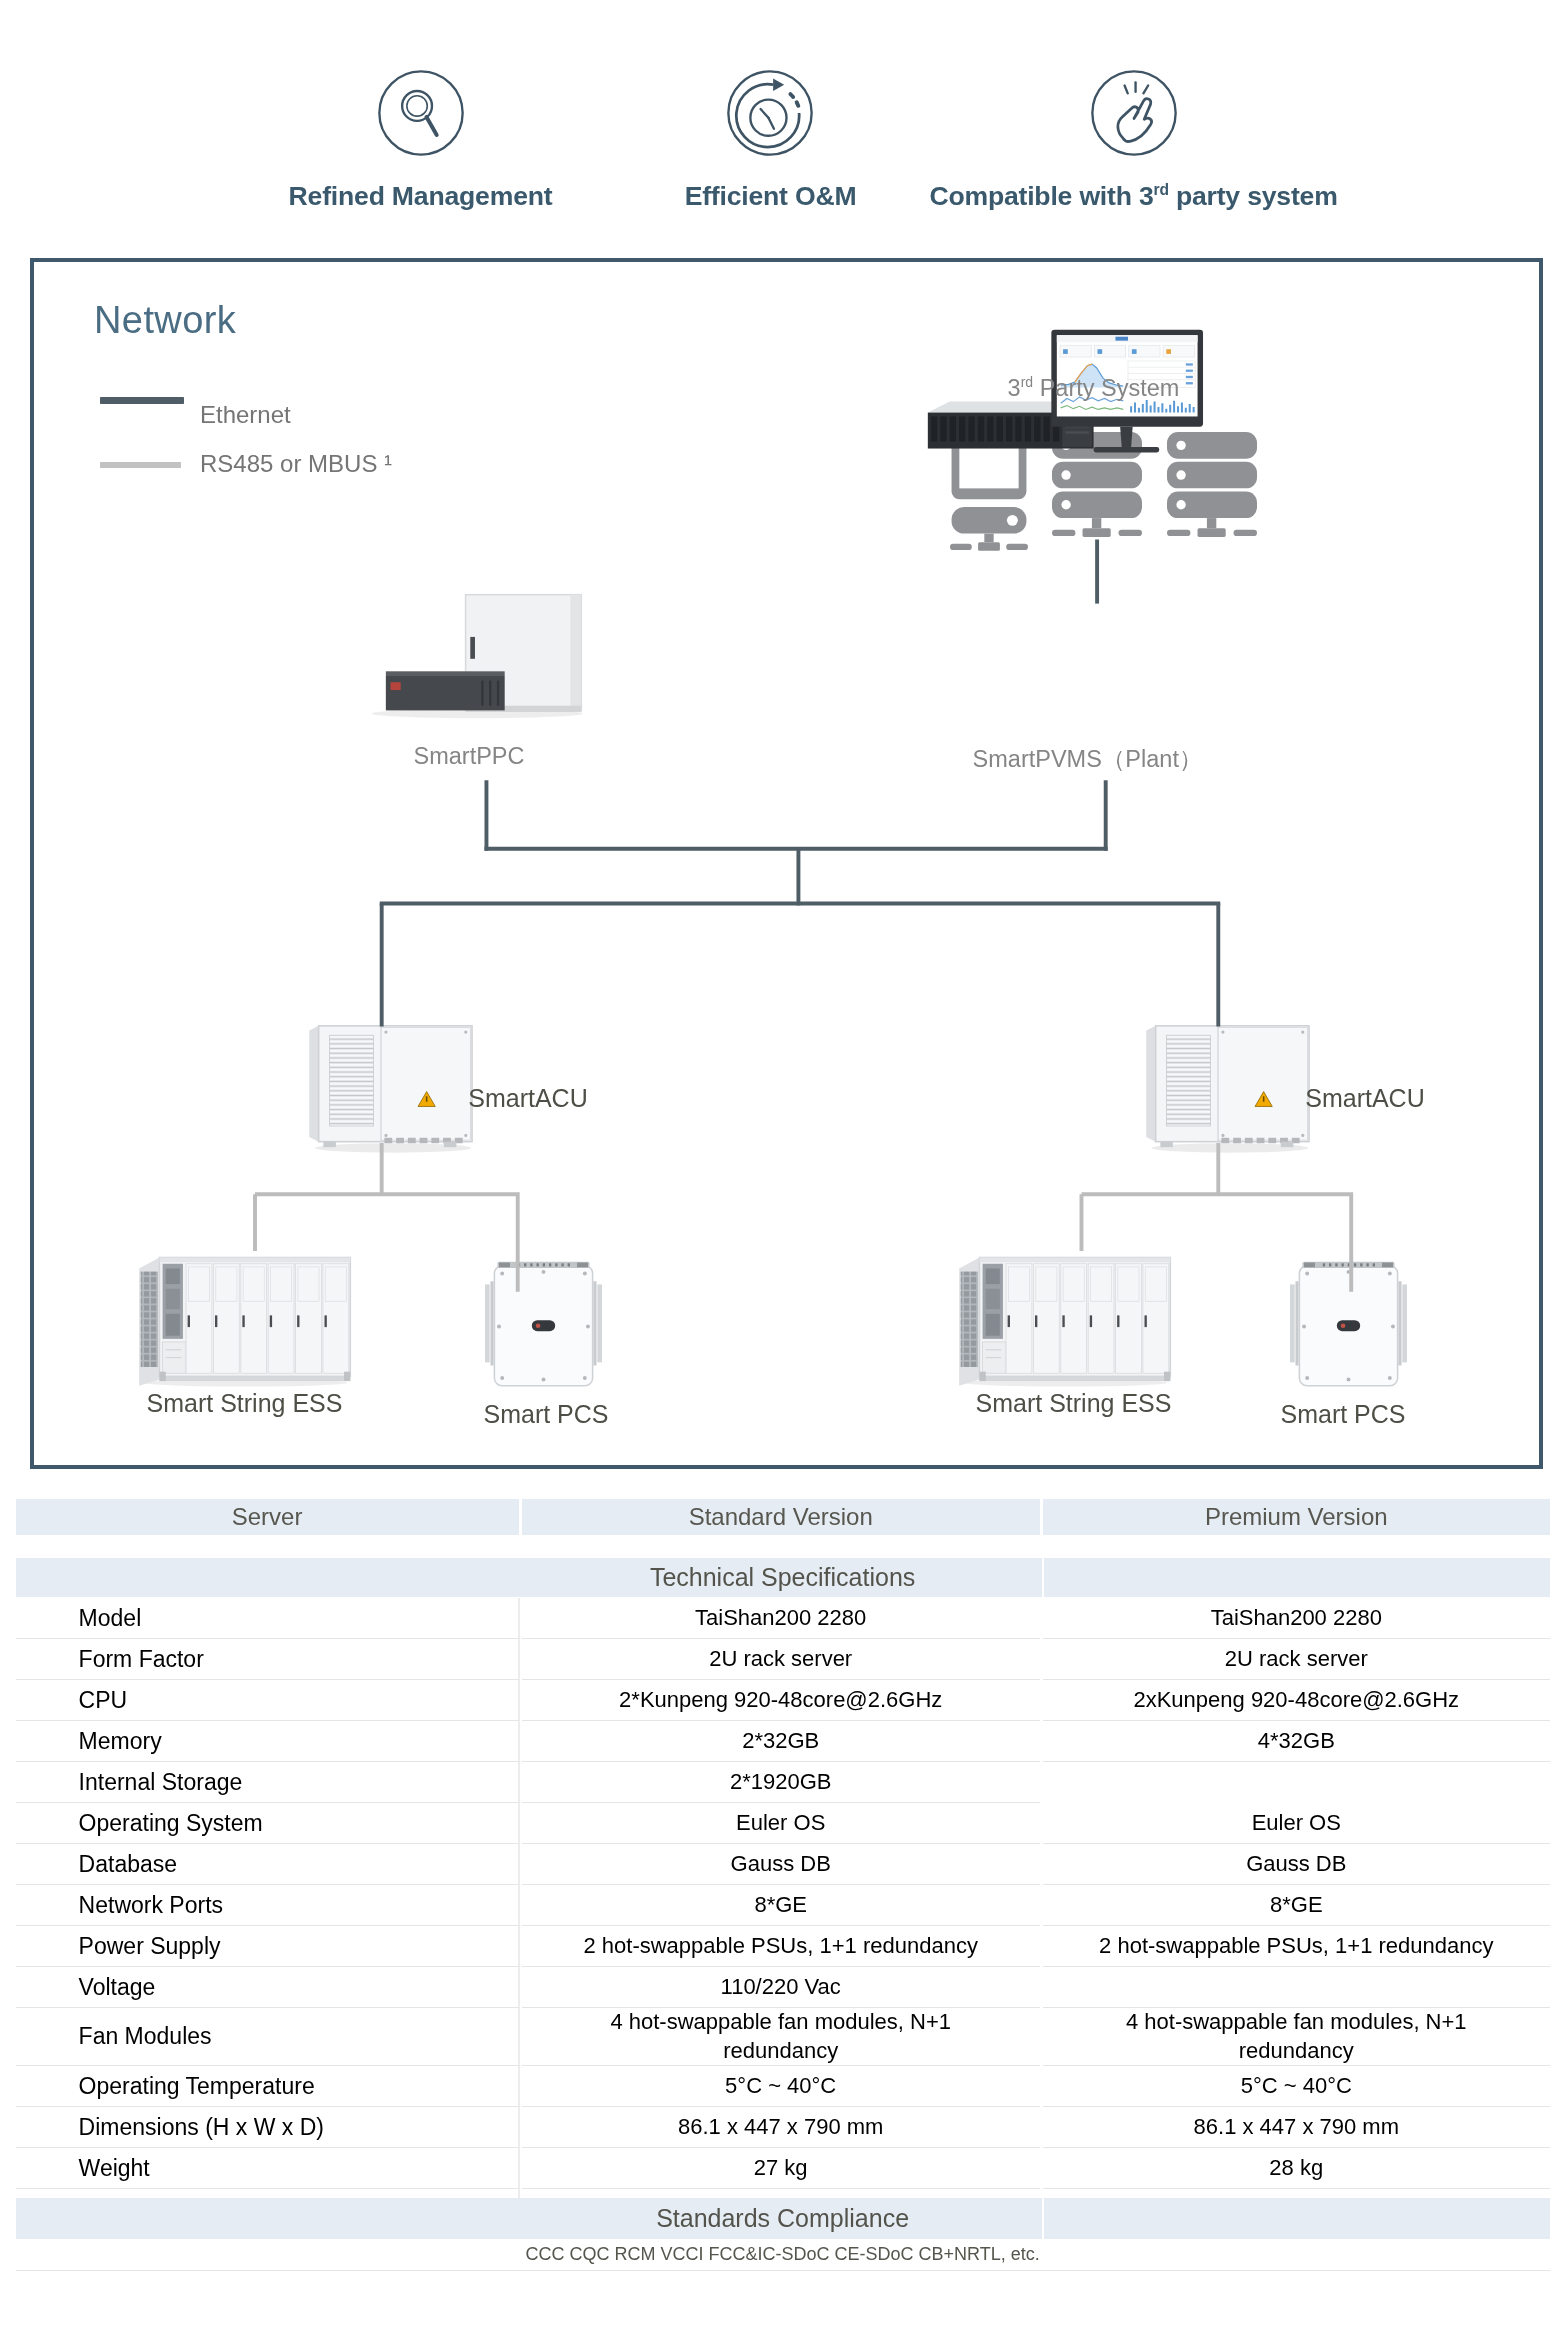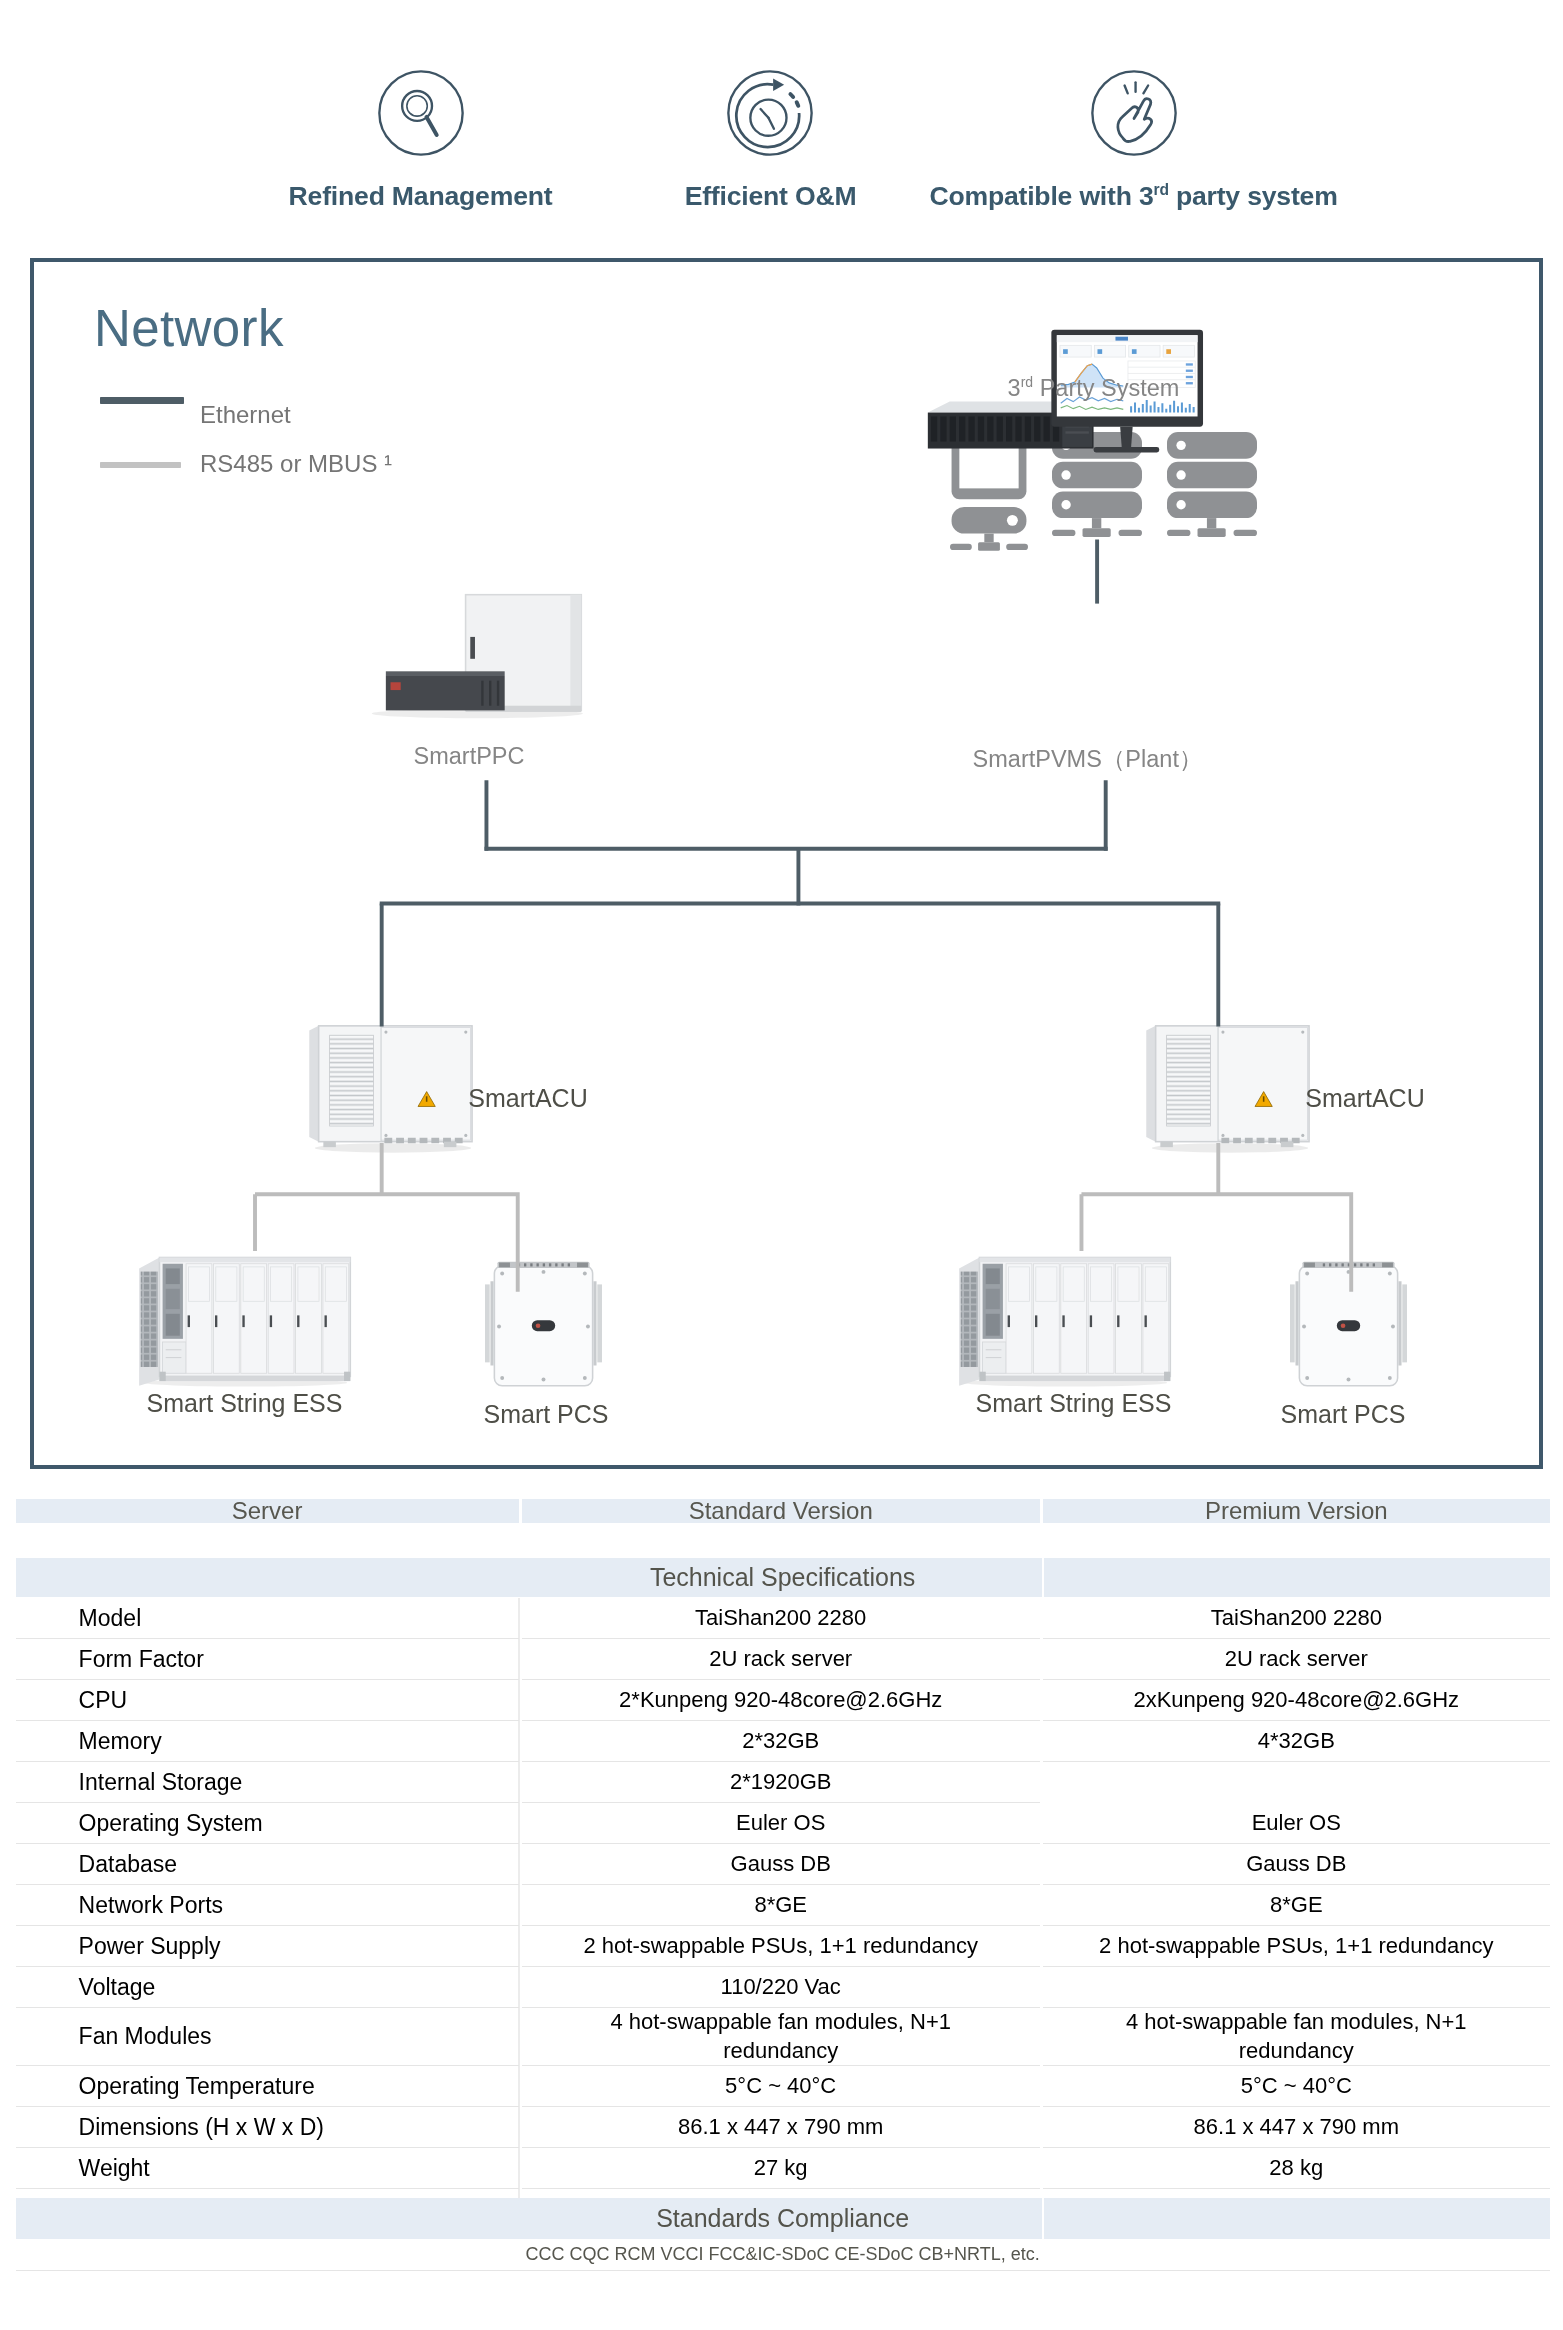--- a/index.html
+++ b/index.html
@@ -6,32 +6,32 @@
   .page{position:relative;width:1564px;height:2330px;background:#ffffff;overflow:hidden;
         font-family:"Liberation Sans", sans-serif;}
   
   .feat-circle{position:absolute;width:88px;height:88px;}
   .feat-label{position:absolute;width:469px;text-align:center;font-size:26.6px;font-weight:700;
               color:#3a596c;letter-spacing:-0.2px;}
   .feat-label sup{font-size:15.6px;}
   
   .net-border{position:absolute;left:30px;top:258px;width:1505px;height:1203px;
               border:4.7px solid #3f586b;background:transparent;}
-  .net-title{position:absolute;left:94px;top:299px;font-size:51px;color:#4a6d83;letter-spacing:0.4px;}
+  .net-title{position:absolute;left:94px;top:299px;font-size:38px;color:#4a6d83;letter-spacing:0.4px;}
   .legend-swatch{position:absolute;border-radius:0.8px;}
   .legend-text{position:absolute;font-size:24px;color:#757575;}
   .node-label-gray{position:absolute;text-align:center;font-size:23.5px;color:#858585;}
   .node-label-dark{position:absolute;text-align:center;font-size:25px;color:#4e4e47;}
   .conn{position:absolute;left:0;top:0;pointer-events:none;z-index:6;}
   .dev{position:absolute;z-index:4;}
   .lblz{z-index:7;}
   
   .tbl{position:absolute;left:15.6px;width:1534px;color:#55554d;}
   .tbl-grid{display:grid;grid-template-columns:503px 518px 507px;column-gap:3.1px;}
-  .hdr-cell{background:#e5ecf4;height:24px;display:flex;align-items:center;justify-content:center;
+  .hdr-cell{background:#e5ecf4;height:36px;display:flex;align-items:center;justify-content:center;
             font-size:24px;color:#57574f;}
   .band{position:absolute;left:15.6px;width:1534px;height:39px;background:#e5ecf4;
         display:flex;align-items:center;justify-content:center;font-size:25px;color:#53534b;}
   .band-divider{position:absolute;top:0;width:2.3px;height:100%;background:#ffffff;}
   .spec-rows{position:absolute;left:15.6px;top:1598px;width:1534px;display:flex;flex-direction:column;}
   .spec-row{display:grid;grid-template-columns:503px 518px 507px;column-gap:3.1px;}
   .cell{min-height:40px;border-bottom:1.6px solid #e5e5e5;display:grid;align-items:center;}
   .cell.label{font-size:23px;padding-left:63px;}
   .cell.val{font-size:22px;text-align:center;}
   .cell.val > span{display:inline-block;max-width:410px;justify-self:center;line-height:1.3;}

